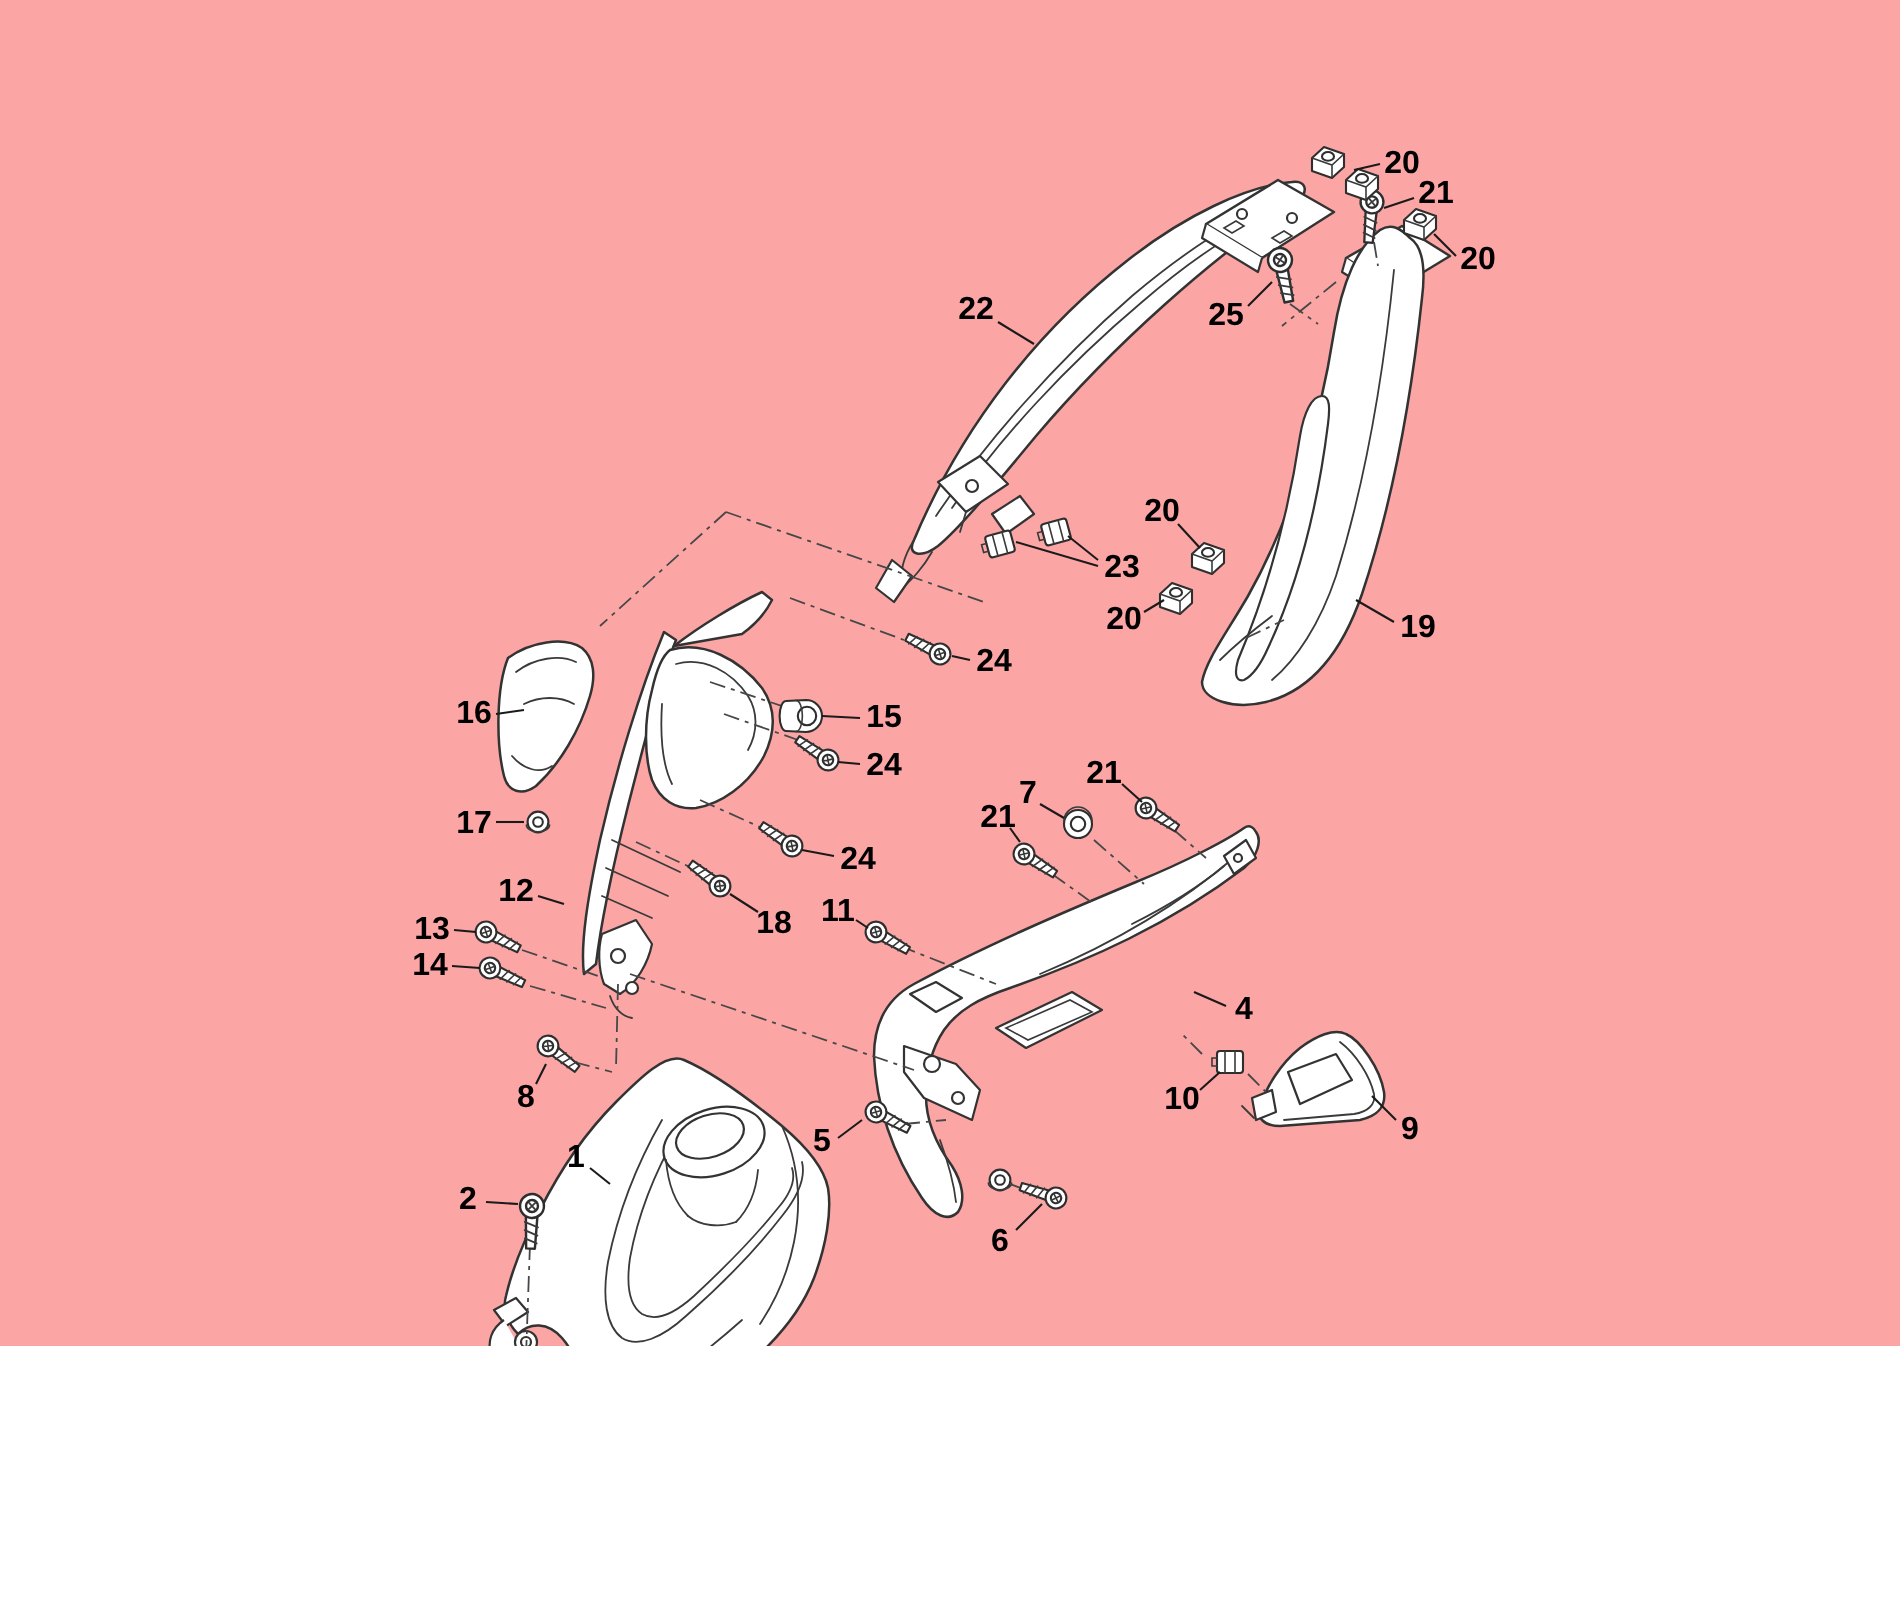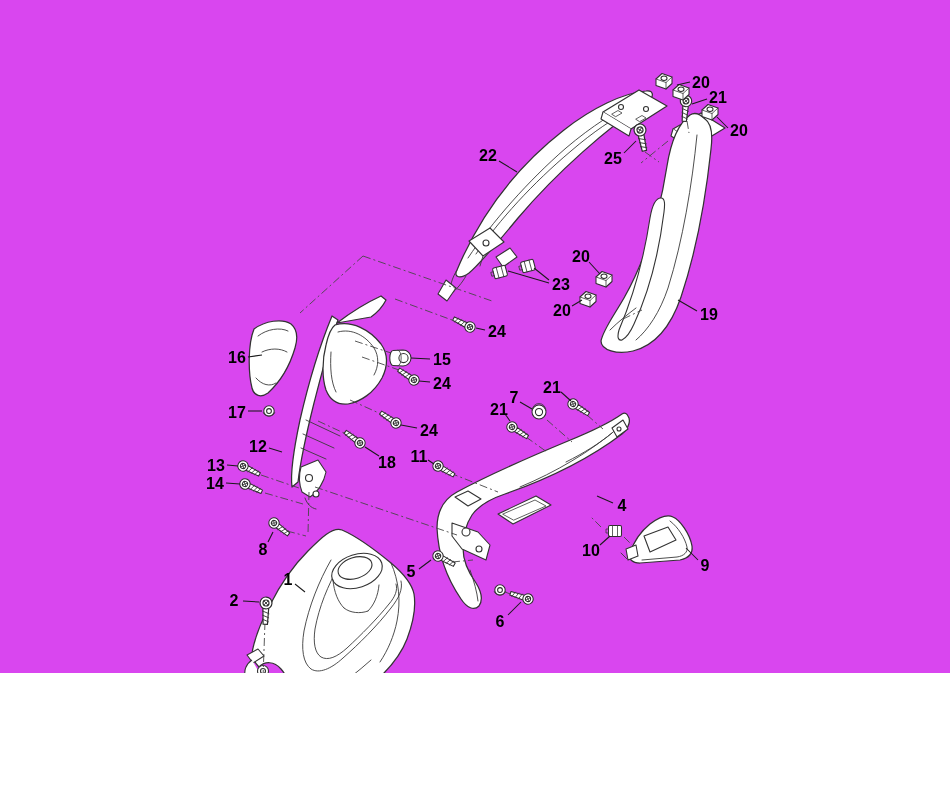--- a/index.html
+++ b/index.html
@@ -1,16 +1,16 @@
 <!DOCTYPE html>
 <html><head>
 <meta charset="utf-8">
 <style>
   html,body{margin:0;padding:0;background:#ffffff;}
-  .stage{position:relative;width:950px;height:673px;background:#d946ef;overflow:hidden;
+  .stage{position:relative;width:950px;height:673px;background:#fca5a5;overflow:hidden;
          font-family:"Liberation Sans",sans-serif;}
   svg{display:block;}
   .part{fill:#ffffff;stroke:#333333;stroke-width:1.25;stroke-linejoin:round;stroke-linecap:round;}
   .part2{fill:#ffffff;stroke:#333333;stroke-width:1.1;stroke-linejoin:round;}
   .detail{fill:none;stroke:#3a3a3a;stroke-width:0.9;stroke-linecap:round;}
   .thin{fill:none;stroke:#3a3a3a;stroke-width:0.8;stroke-linecap:round;}
   .leader{stroke:#1a1a1a;stroke-width:1.05;}
   .axis{stroke:#474747;stroke-width:0.9;stroke-dasharray:8 3 2 3;fill:none;}
   .sym{stroke:#2e2e2e;stroke-width:1.05;fill:#ffffff;stroke-linejoin:round;}
   text.callout{font-family:"Liberation Sans",sans-serif;font-weight:bold;font-size:16px;fill:#000000;}

